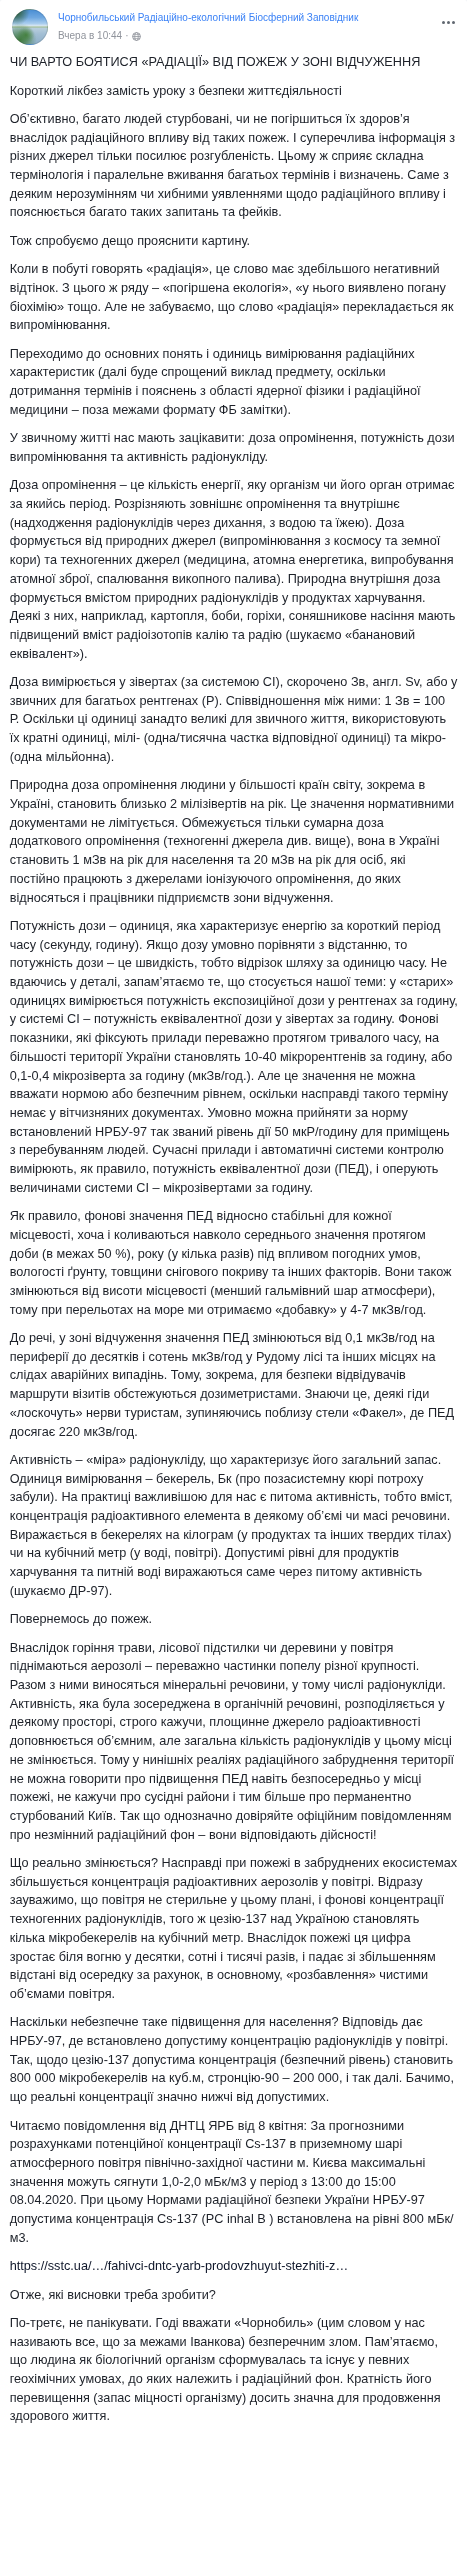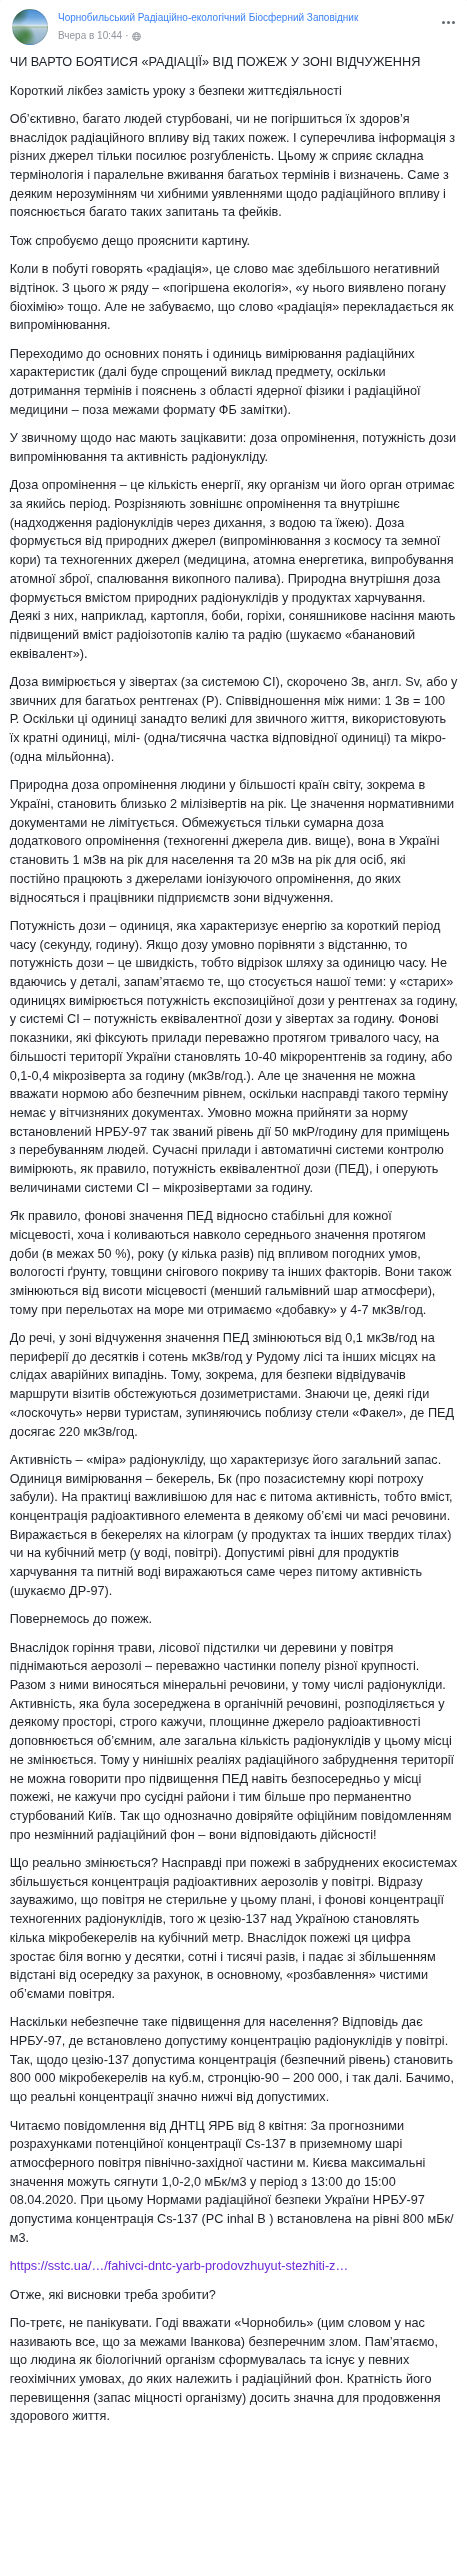--- a/index.html
+++ b/index.html
@@ -75,21 +75,21 @@
   }
   .post-body {
     padding:3.7px 9px 10.5px 9.7px;
     color:#1d2129;
     font-size:12.7px;
     line-height:18.7px;
   }
   .post-body p { margin:0 0 9.7px 0; }
   .post-body p:last-child { margin-bottom:0; }
   a.post-link {
-    color:#6d28d9;
+    color:#0f172a;
     text-decoration:none;
     word-break:break-all;
   }
 </style>
 </head>
 <body>
 
 <div class="post-card">
 
   <div class="post-header">
@@ -119,21 +119,21 @@
     </button>
   </div>
 
   <div class="post-body">
       <p>ЧИ ВАРТО БОЯТИСЯ «РАДІАЦІЇ» ВІД ПОЖЕЖ У ЗОНІ ВІДЧУЖЕННЯ</p>
       <p>Короткий лікбез замість уроку з безпеки життєдіяльності</p>
       <p>Об’єктивно, багато людей стурбовані, чи не погіршиться їх здоров’я внаслідок радіаційного впливу від таких пожеж. І суперечлива інформація з різних джерел тільки посилює розгубленість. Цьому ж сприяє складна термінологія і паралельне вживання багатьох термінів і визначень. Саме з деяким нерозумінням чи хибними уявленнями щодо радіаційного впливу і пояснюється багато таких запитань та фейків.</p>
       <p>Тож спробуємо дещо прояснити картину.</p>
       <p>Коли в побуті говорять «радіація», це слово має здебільшого негативний відтінок. З цього ж ряду – «погіршена екологія», «у нього виявлено погану біохімію» тощо. Але не забуваємо, що слово «радіація» перекладається як випромінювання.</p>
       <p>Переходимо до основних понять і одиниць вимірювання радіаційних характеристик (далі буде спрощений виклад предмету, оскільки дотримання термінів і пояснень з області ядерної фізики і радіаційної медицини – поза межами формату ФБ замітки).</p>
-      <p>У звичному щодо нас мають зацікавити: доза опромінення, потужність дози випромінювання та активність радіонукліду.</p>
+      <p>У звичному житті нас мають зацікавити: доза опромінення, потужність дози випромінювання та активність радіонукліду.</p>
       <p>Доза опромінення – це кількість енергії, яку організм чи його орган отримає за якийсь період. Розрізняють зовнішнє опромінення та внутрішнє (надходження радіонуклідів через дихання, з водою та їжею). Доза формується від природних джерел (випромінювання з космосу та земної кори) та техногенних джерел (медицина, атомна енергетика, випробування атомної зброї, спалювання викопного палива). Природна внутрішня доза формується вмістом природних радіонуклідів у продуктах харчування. Деякі з них, наприклад, картопля, боби, горіхи, соняшникове насіння мають підвищений вміст радіоізотопів калію та радію (шукаємо «банановий еквівалент»).</p>
       <p>Доза вимірюється у зівертах (за системою СІ), скорочено Зв, англ. Sv, або у звичних для багатьох рентгенах (Р). Співвідношення між ними: 1 Зв = 100 Р. Оскільки ці одиниці занадто великі для звичного життя, використовують їх кратні одиниці, мілі- (одна/тисячна частка відповідної одиниці) та мікро- (одна мільйонна).</p>
       <p>Природна доза опромінення людини у більшості країн світу, зокрема в Україні, становить близько 2 мілізівертів на рік. Це значення нормативними документами не лімітується. Обмежується тільки сумарна доза додаткового опромінення (техногенні джерела див. вище), вона в Україні становить 1 мЗв на рік для населення та 20 мЗв на рік для осіб, які постійно працюють з джерелами іонізуючого опромінення, до яких відносяться і працівники підприємств зони відчуження.</p>
       <p>Потужність дози – одиниця, яка характеризує енергію за короткий період часу (секунду, годину). Якщо дозу умовно порівняти з відстанню, то потужність дози – це швидкість, тобто відрізок шляху за одиницю часу. Не вдаючись у деталі, запам’ятаємо те, що стосується нашої теми: у «старих» одиницях вимірюється потужність експозиційної дози у рентгенах за годину, у системі СІ – потужність еквівалентної дози у зівертах за годину. Фонові показники, які фіксують прилади переважно протягом тривалого часу, на більшості території України становлять 10-40 мікрорентгенів за годину, або 0,1-0,4 мікрозіверта за годину (мкЗв/год.). Але це значення не можна вважати нормою або безпечним рівнем, оскільки насправді такого терміну немає у вітчизняних документах. Умовно можна прийняти за норму встановлений НРБУ-97 так званий рівень дії 50 мкР/годину для приміщень з перебуванням людей. Сучасні прилади і автоматичні системи контролю вимірюють, як правило, потужність еквівалентної дози (ПЕД), і оперують величинами системи СІ – мікрозівертами за годину.</p>
       <p>Як правило, фонові значення ПЕД відносно стабільні для кожної місцевості, хоча і коливаються навколо середнього значення протягом доби (в межах 50 %), року (у кілька разів) під впливом погодних умов, вологості ґрунту, товщини снігового покриву та інших факторів. Вони також змінюються від висоти місцевості (менший гальмівний шар атмосфери), тому при перельотах на море ми отримаємо «добавку» у 4-7 мкЗв/год.</p>
       <p>До речі, у зоні відчуження значення ПЕД змінюються від 0,1 мкЗв/год на периферії до десятків і сотень мкЗв/год у Рудому лісі та інших місцях на слідах аварійних випадінь. Тому, зокрема, для безпеки відвідувачів маршрути візитів обстежуються дозиметристами. Знаючи це, деякі гіди «лоскочуть» нерви туристам, зупиняючись поблизу стели «Факел», де ПЕД досягає 220 мкЗв/год.</p>
       <p>Активність – «міра» радіонукліду, що характеризує його загальний запас. Одиниця вимірювання – бекерель, Бк (про позасистемну кюрі потроху забули). На практиці важливішою для нас є питома активність, тобто вміст, концентрація радіоактивного елемента в деякому об’ємі чи масі речовини. Виражається в бекерелях на кілограм (у продуктах та інших твердих тілах) чи на кубічний метр (у воді, повітрі). Допустимі рівні для продуктів харчування та питній воді виражаються саме через питому активність (шукаємо ДР-97).</p>
       <p>Повернемось до пожеж.</p>
       <p>Внаслідок горіння трави, лісової підстилки чи деревини у повітря піднімаються аерозолі – переважно частинки попелу різної крупності. Разом з ними виносяться мінеральні речовини, у тому числі радіонукліди. Активність, яка була зосереджена в органічній речовині, розподіляється у деякому просторі, строго кажучи, площинне джерело радіоактивності доповнюється об’ємним, але загальна кількість радіонуклідів у цьому місці не змінюється. Тому у нинішніх реаліях радіаційного забруднення території не можна говорити про підвищення ПЕД навіть безпосередньо у місці пожежі, не кажучи про сусідні райони і тим більше про перманентно стурбований Київ. Так що однозначно довіряйте офіційним повідомленням про незмінний радіаційний фон – вони відповідають дійсності!</p>
       <p>Що реально змінюється? Насправді при пожежі в забруднених екосистемах збільшується концентрація радіоактивних аерозолів у повітрі. Відразу зауважимо, що повітря не стерильне у цьому плані, і фонові концентрації техногенних радіонуклідів, того ж цезію-137 над Україною становлять кілька мікробекерелів на кубічний метр. Внаслідок пожежі ця цифра зростає біля вогню у десятки, сотні і тисячі разів, і падає зі збільшенням відстані від осередку за рахунок, в основному, «розбавлення» чистими об’ємами повітря.</p>

